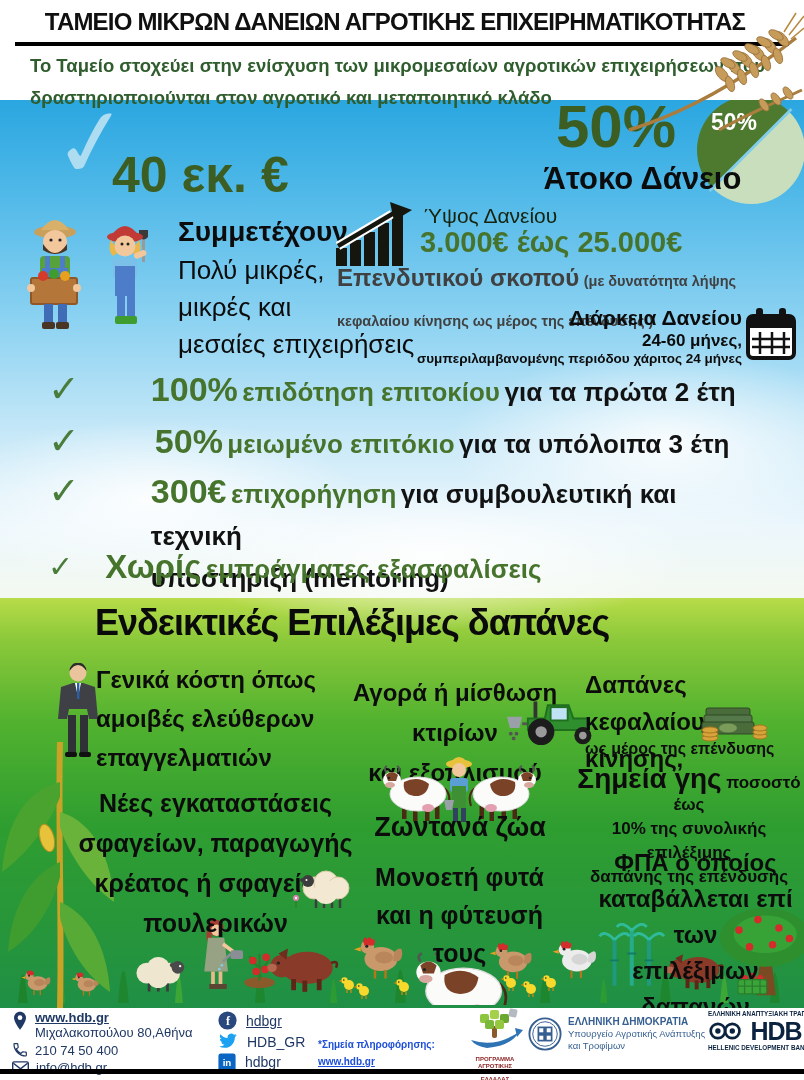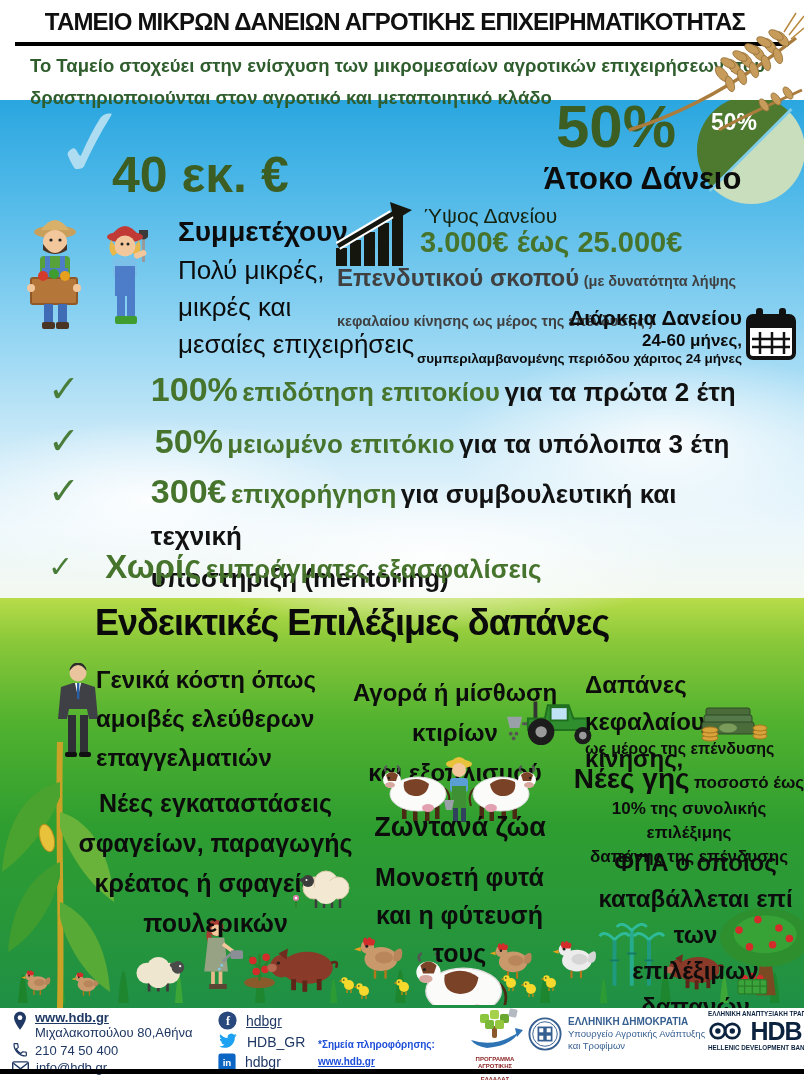--- a/index.html
+++ b/index.html
@@ -521,21 +521,21 @@
     <circle cx="77" cy="20" r="7" fill="#f2c79c"></circle>
     <rect x="68" y="28" width="18" height="14" rx="3" fill="#5a9fd4"></rect>
     <rect x="70" y="36" width="14" height="22" fill="#3f8f35"></rect>
     <path d="M62,50 h10 l-2,10 h-6 Z" fill="#9aa0a8"></path>
     <rect x="71" y="58" width="5" height="14" fill="#31425e"></rect>
       <rect x="79" y="58" width="5" height="14" fill="#31425e"></rect>
   </svg>
   <div class="e-text e5">Ζωντανά ζώα</div>
 
   <div class="e6">
-    <span class="lead">Νέες γης</span>
+    <span class="lead">Σημεία γης</span>
     <span class="tail">ποσοστό έως</span>
     <div class="e6rest">10% της συνολικής επιλέξιμης
 δαπάνης της επένδυσης</div>
   </div>
 
   <div class="e-text e7">Μονοετή φυτά
 και η φύτευσή τους</div>
   <div class="e-text e8">ΦΠΑ ο οποίος
 καταβάλλεται επί των
 επιλέξιμων δαπανών</div>

